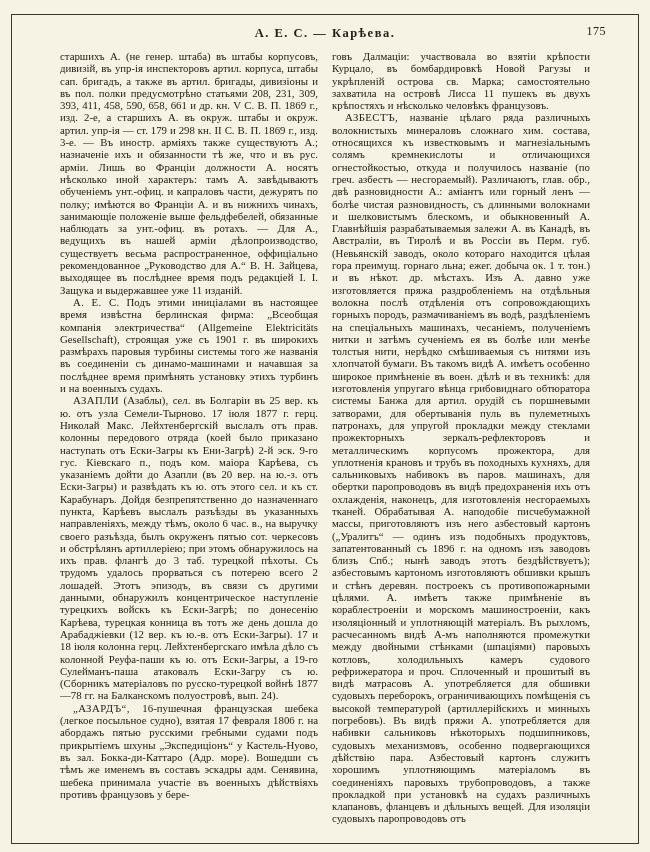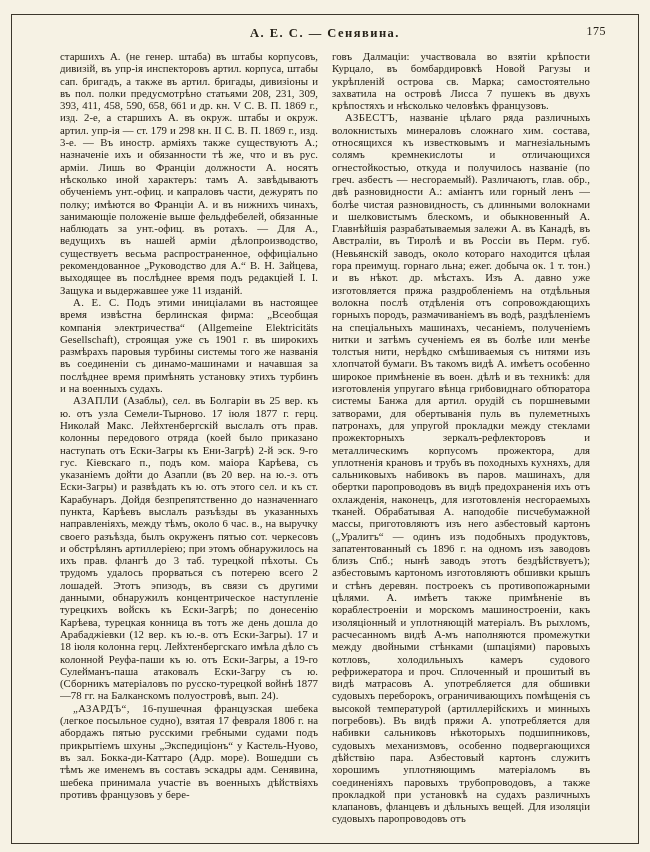--- a/index.html
+++ b/index.html
@@ -62,33 +62,33 @@
   b.lead { font-weight: normal; letter-spacing: 0.4px; }
 </style>
 </head>
 <body>
 
 <div class="page">
   <div class="frame"></div>
   <div class="inner">
 
     <div class="header-row">
-      <span class="header-title">А. Е. С. — Сенявина.</span>
+      <span class="header-title">А. Е. С. — Карѣева.</span>
       <span class="page-number">175</span>
     </div>
 
     <div class="columns">
 
       <div class="col">
         <p class="para cont"><span>старшихъ А. (не генер. штаба) въ штабы корпусовъ, дивизій, въ упр-ія инспекторовъ артил. корпуса, штабы сап. бригадъ, а также въ артил. бригады, дивизіоны и въ пол. полки предусмотрѣно статьями 208, 231, 309, 393, 411, 458, 590, 658, 661 и др. кн. V С. В. П. 1869 г., изд. 2-е, а старшихъ А. въ окруж. штабы и окруж. артил. упр-ія — ст. 179 и 298 кн. II С. В. П. 1869 г., изд. 3-е. — Въ иностр. арміяхъ также существуютъ А.; назначеніе ихъ и обязанности тѣ же, что и въ рус. арміи. Лишь во Франціи должности А. носятъ нѣсколько иной характеръ: тамъ А. завѣдываютъ обученіемъ унт.-офиц. и капраловъ части, дежурятъ по полку; имѣются во Франціи А. и въ нижнихъ чинахъ, занимающіе положеніе выше фельдфебелей, обязанные наблюдать за унт.-офиц. въ ротахъ. — Для А., ведущихъ въ нашей арміи дѣлопроизводство, существуетъ весьма распространенное, оффиціально рекомендованное „Руководство для А.“ В. Н. Зайцева, выходящее въ послѣднее время подъ редакціей І. І. Защука и выдержавшее уже 11 изданій.</span></p>
         <p class="para"><b class="lead">А. Е. С.</b><span> Подъ этими иниціалами въ настоящее время извѣстна берлинская фирма: „Всеобщая компанія электричества“ (Allgemeine Elektricitäts Gesellschaft), строящая уже съ 1901 г. въ широкихъ размѣрахъ паровыя турбины системы того же названія въ соединеніи съ динамо-машинами и начавшая за послѣднее время примѣнять установку этихъ турбинъ и на военныхъ судахъ.</span></p>
         <p class="para"><b class="lead">АЗАПЛИ</b><span> (Азаблы), сел. въ Болгаріи въ 25 вер. къ ю. отъ узла Семели-Тырново. 17 іюля 1877 г. герц. Николай Макс. Лейхтенбергскій выслалъ отъ прав. колонны передового отряда (коей было приказано наступать отъ Ески-Загры къ Ени-Загрѣ) 2-й эск. 9-го гус. Кіевскаго п., подъ ком. маіора Карѣева, съ указаніемъ дойти до Азапли (въ 20 вер. на ю.-з. отъ Ески-Загры) и развѣдать къ ю. отъ этого сел. и къ ст. Карабунаръ. Дойдя безпрепятственно до назначеннаго пункта, Карѣевъ выслалъ разъѣзды въ указанныхъ направленіяхъ, между тѣмъ, около 6 час. в., на выручку своего разъѣзда, былъ окруженъ пятью сот. черкесовъ и обстрѣлянъ артиллеріею; при этомъ обнаружилось на ихъ прав. флангѣ до 3 таб. турецкой пѣхоты. Съ трудомъ удалось прорваться съ потерею всего 2 лошадей. Этотъ эпизодъ, въ связи съ другими данными, обнаружилъ концентрическое наступленіе турецкихъ войскъ къ Ески-Загрѣ; по донесенію Карѣева, турецкая конница въ тотъ же день дошла до Арабаджіевки (12 вер. къ ю.-в. отъ Ески-Загры). 17 и 18 іюля колонна герц. Лейхтенбергскаго имѣла дѣло съ колонной Реуфа-паши къ ю. отъ Ески-Загры, а 19-го Сулейманъ-паша атаковалъ Ески-Загру съ ю. (Сборникъ матеріаловъ по русско-турецкой войнѣ 1877—78 гг. на Балканскомъ полуостровѣ, вып. 24).</span></p>
         <p class="para"><b class="lead">„АЗАРДЪ“,</b><span> 16-пушечная французская шебека (легкое посыльное судно), взятая 17 февраля 1806 г. на абордажъ пятью русскими гребными судами подъ прикрытіемъ шхуны „Экспедиціонъ“ у Кастель-Нуово, въ зал. Бокка-ди-Каттаро (Адр. море). Вошедши съ тѣмъ же именемъ въ составъ эскадры адм. Сенявина, шебека принимала участіе въ военныхъ дѣйствіяхъ противъ французовъ у бере-</span></p>
       </div>
 
       <div class="col">
-        <p class="para cont"><span>говъ Далмаціи: участвовала во взятіи крѣпости Курцало, въ бомбардировкѣ Новой Рагузы и укрѣпленій острова св. Марка; самостоятельно захватила на островѣ Лисса 7 пушекъ въ двухъ крѣпостяхъ и нѣсколько человѣкъ французовъ.</span></p>
+        <p class="para cont"><span>говъ Далмаціи: участвовала во взятіи крѣпости Курцало, въ бомбардировкѣ Новой Рагузы и укрѣпленій острова св. Марка; самостоятельно захватила на островѣ Лисса 11 пушекъ въ двухъ крѣпостяхъ и нѣсколько человѣкъ французовъ.</span></p>
         <p class="para"><b class="lead">АЗБЕСТЪ,</b><span> названіе цѣлаго ряда различныхъ волокнистыхъ минераловъ сложнаго хим. состава, относящихся къ известковымъ и магнезіальнымъ солямъ кремнекислоты и отличающихся огнестойкостью, откуда и получилось названіе (по греч. азбестъ — несгораемый). Различаютъ, глав. обр., двѣ разновидности А.: аміантъ или горный ленъ — болѣе чистая разновидность, съ длинными волокнами и шелковистымъ блескомъ, и обыкновенный А. Главнѣйшія разрабатываемыя залежи А. въ Канадѣ, въ Австраліи, въ Тиролѣ и въ Россіи въ Перм. губ. (Невьянскій заводъ, около котораго находится цѣлая гора преимущ. горнаго льна; ежег. добыча ок. 1 т. тон.) и въ нѣкот. др. мѣстахъ. Изъ А. давно уже изготовляется пряжа раздробленіемъ на отдѣльныя волокна послѣ отдѣленія отъ сопровождающихъ горныхъ породъ, размачиваніемъ въ водѣ, раздѣленіемъ на спеціальныхъ машинахъ, чесаніемъ, полученіемъ нитки и затѣмъ сученіемъ ея въ болѣе или менѣе толстыя нити, нерѣдко смѣшиваемыя съ нитями изъ хлопчатой бумаги. Въ такомъ видѣ А. имѣетъ особенно широкое примѣненіе въ воен. дѣлѣ и въ техникѣ: для изготовленія упругаго вѣнца грибовиднаго обтюратора системы Банжа для артил. орудій съ поршневыми затворами, для обертыванія пуль въ пулеметныхъ патронахъ, для упругой прокладки между стеклами прожекторныхъ зеркалъ-рефлекторовъ и металлическимъ корпусомъ прожектора, для уплотненія крановъ и трубъ въ походныхъ кухняхъ, для сальниковыхъ набивокъ въ паров. машинахъ, для обертки паропроводовъ въ видѣ предохраненія ихъ отъ охлажденія, наконецъ, для изготовленія несгораемыхъ тканей. Обрабатывая А. наподобіе писчебумажной массы, приготовляютъ изъ него азбестовый картонъ („Уралитъ“ — одинъ изъ подобныхъ продуктовъ, запатентованный съ 1896 г. на одномъ изъ заводовъ близъ Спб.; нынѣ заводъ этотъ бездѣйствуетъ); азбестовымъ картономъ изготовляютъ обшивки крышъ и стѣнъ деревян. построекъ съ противопожарными цѣлями. А. имѣетъ также примѣненіе въ кораблестроеніи и морскомъ машиностроеніи, какъ изоляціонный и уплотняющій матеріалъ. Въ рыхломъ, расчесанномъ видѣ А-мъ наполняются промежутки между двойными стѣнками (шпаціями) паровыхъ котловъ, холодильныхъ камеръ судового рефрижератора и проч. Сплоченный и прошитый въ видѣ матрасовъ А. употребляется для обшивки судовыхъ переборокъ, ограничивающихъ помѣщенія съ высокой температурой (артиллерійскихъ и минныхъ погребовъ). Въ видѣ пряжи А. употребляется для набивки сальниковъ нѣкоторыхъ подшипниковъ, судовыхъ механизмовъ, особенно подвергающихся дѣйствію пара. Азбестовый картонъ служитъ хорошимъ уплотняющимъ матеріаломъ въ соединеніяхъ паровыхъ трубопроводовъ, а также прокладкой при установкѣ на судахъ различныхъ клапановъ, фланцевъ и дѣльныхъ вещей. Для изоляціи судовыхъ паропроводовъ отъ</span></p>
       </div>
 
     </div>
   </div>
 </div>
 
 </body></html>

